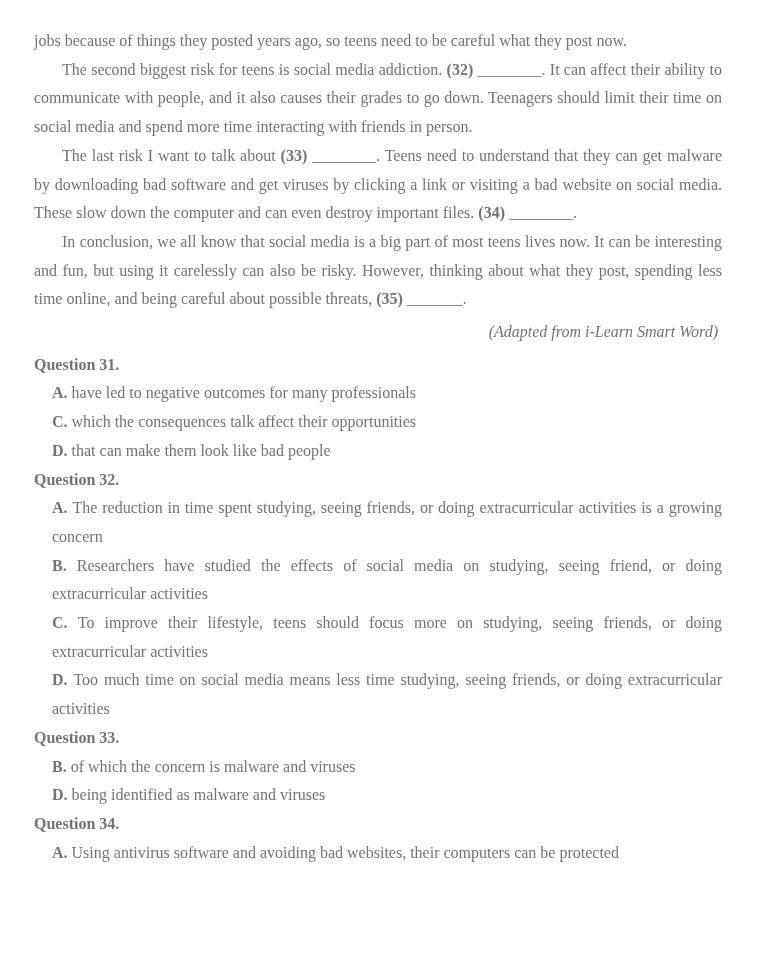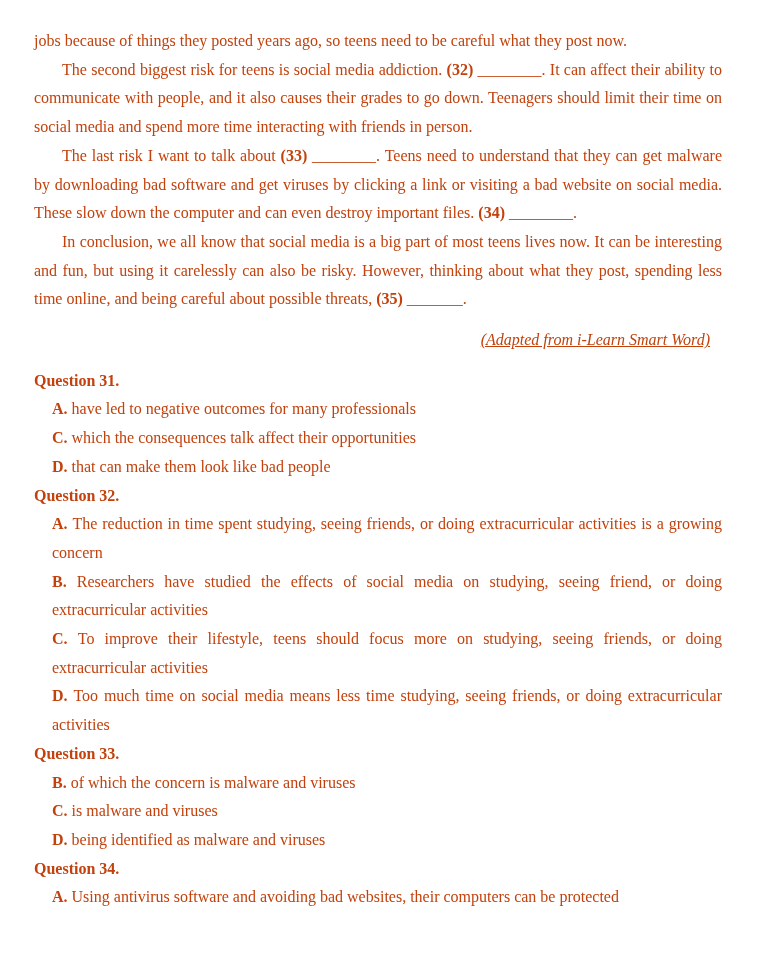--- a/index.html
+++ b/index.html
@@ -3,29 +3,29 @@
 <meta charset="utf-8">
 <style>
   html, body { margin: 0; padding: 0; background: #ffffff; }
   .page {
     position: relative;
     width: 758px;
     height: 976px;
     box-sizing: border-box;
     padding: 27px 36px 0 34px;
     background: #ffffff;
-    color: #c2410c;
+    color: #737373;
     font-family: "Liberation Serif", "DejaVu Serif", serif;
     font-size: 16px;
     line-height: 28.7px;
     overflow: hidden;
   }
   .para { margin: 0; text-align: justify; text-align-last: left; }
   .para.indent { text-indent: 28px; }
-  .attribution { margin: 12px; text-align: right; font-style: italic; text-decoration: underline; }
+  .attribution { margin: 4px; text-align: right; font-style: italic; }
   .q-label { font-weight: bold; }
   .option { margin-left: 18px; text-align: justify; text-align-last: left; }
   .option b { font-weight: bold; }
 </style>
 </head>
 <body>
 
 <div class="page">
   <div id="passage">
       <p class="para"><span>jobs because of things they posted years ago, so teens need to be careful what they post now.</span></p>
@@ -44,21 +44,20 @@
       <div class="question">
         <div class="q-label">Question 32.</div>
         <div class="option"><b>A. </b><span>The reduction in time spent studying, seeing friends, or doing extracurricular activities is a growing concern</span></div>
         <div class="option"><b>B. </b><span>Researchers have studied the effects of social media on studying, seeing friend, or doing extracurricular activities</span></div>
         <div class="option"><b>C. </b><span>To improve their lifestyle, teens should focus more on studying, seeing friends, or doing extracurricular activities</span></div>
         <div class="option"><b>D. </b><span>Too much time on social media means less time studying, seeing friends, or doing extracurricular activities</span></div>
       </div>
       <div class="question">
         <div class="q-label">Question 33.</div>
         <div class="option"><b>B. </b><span>of which the concern is malware and viruses</span></div>
-        <div class="option"><b>C. </b><span>is malware and viruses</span></div>
         <div class="option"><b>D. </b><span>being identified as malware and viruses</span></div>
       </div>
       <div class="question">
         <div class="q-label">Question 34.</div>
         <div class="option"><b>A. </b><span>Using antivirus software and avoiding bad websites, their computers can be protected</span></div>
       </div>
     </div>
 </div>
 
 </body></html>

